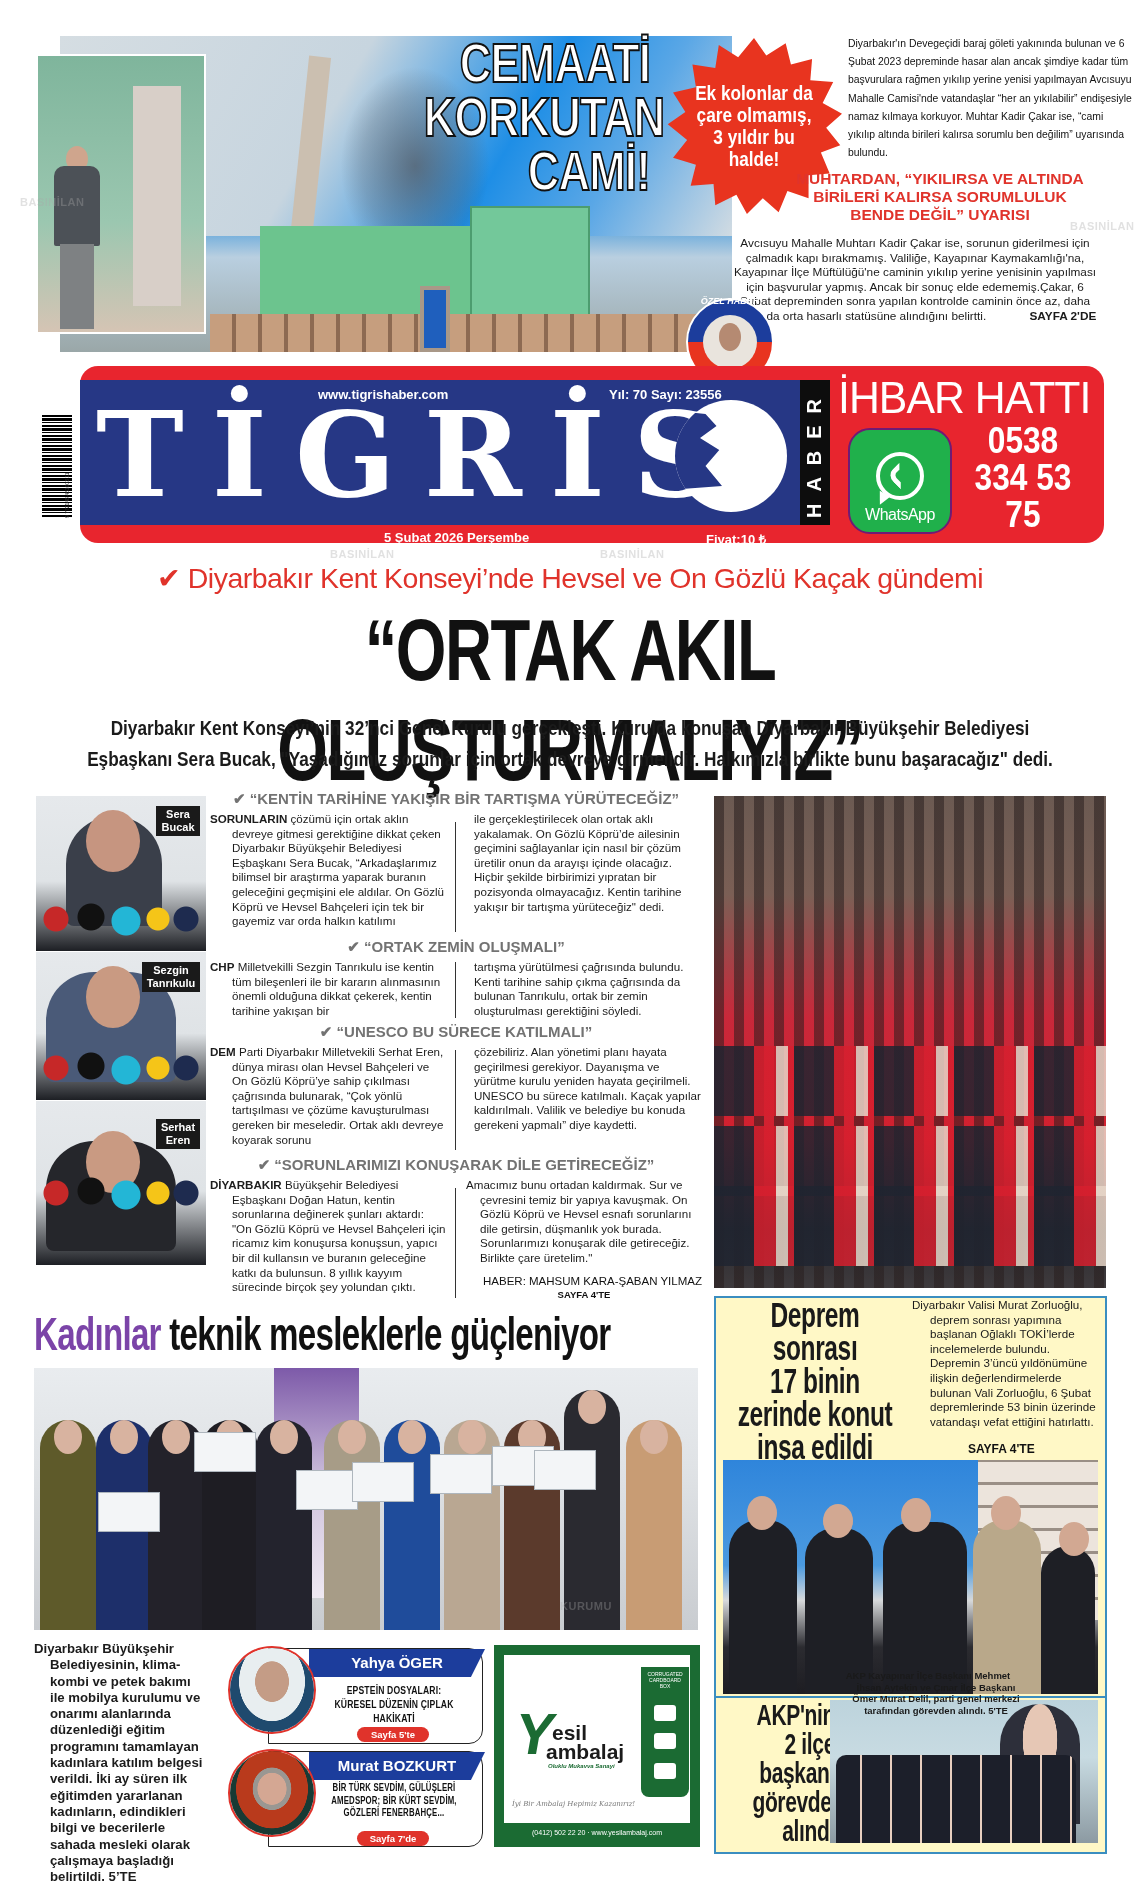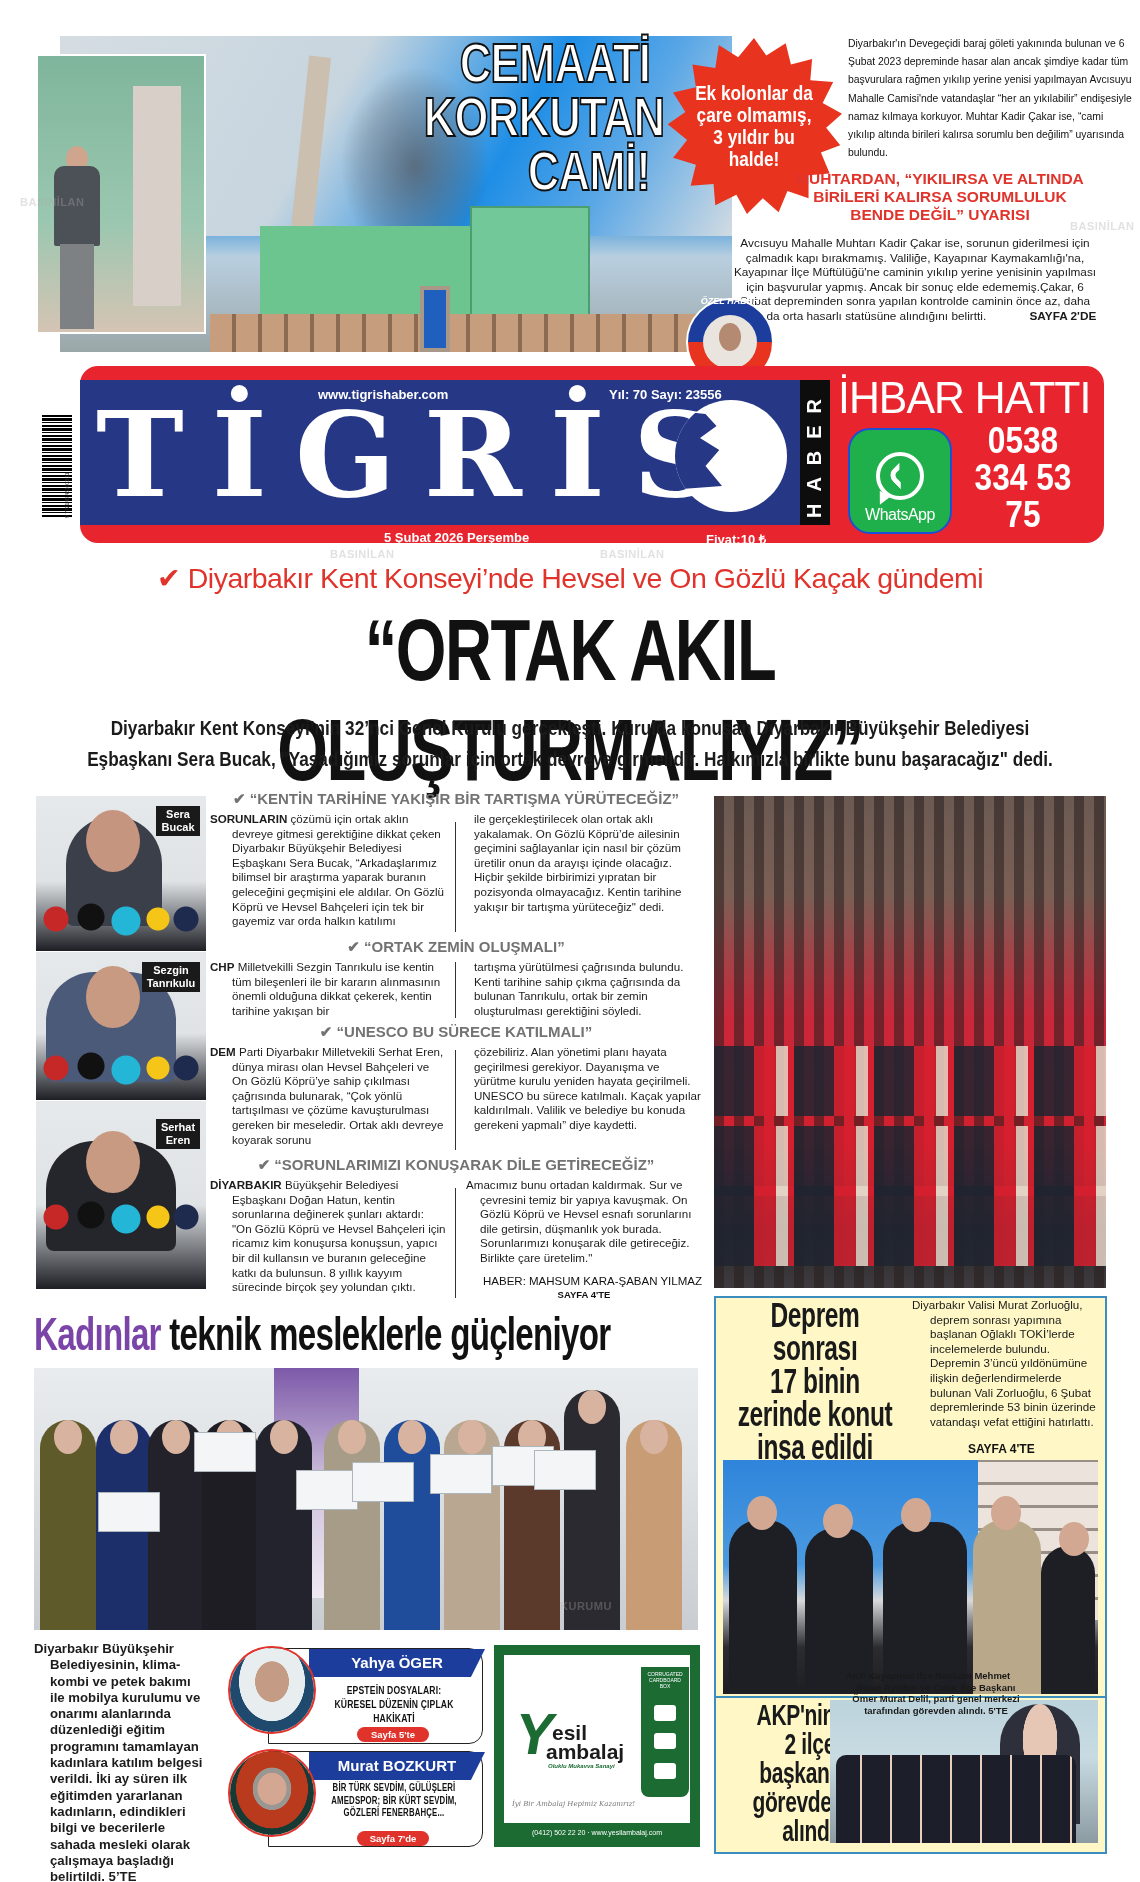--- a/index.html
+++ b/index.html
@@ -62,21 +62,21 @@
   .mast-globe::before { content:""; position:absolute; left:-8px; top:10px; width:55px; height:80px; background:#263785;
     clip-path: polygon(0 0, 70% 5%, 90% 20%, 60% 35%, 95% 50%, 70% 70%, 100% 95%, 0 100%); }
   .mast-url { left: 318px; top: 387px; color:#fff; font-weight:700; font-size: 13px; }
   .mast-issue { left: 609px; top: 387px; color:#fff; font-weight:700; font-size: 13px; }
   .mast-date { left: 384px; top: 530px; color:#fff; font-weight:700; font-size: 13px; }
   .mast-price { left: 706px; top: 530px; color:#fff; font-weight:700; font-size: 13px; }
   .mast-haber { left: 800px; top: 380px; width: 30px; height: 145px; background: #0d0d0d; color:#fff;
     display:flex; flex-direction:column; align-items:center; justify-content:center; }
   .mast-haber .col { transform: rotate(-90deg); white-space: nowrap; font-weight:900; font-size:20px; letter-spacing: 12px; }
   .ihbar-title { left: 838px; top: 372px; color:#fff; font-size: 45px; line-height: 52px; font-weight: 400; letter-spacing: -1px; transform: scaleX(0.95); transform-origin:left top;}
-  .wa-box { left: 848px; top: 428px; width: 104px; height: 106px; border-radius: 22px; background: #20b04b; border: 2px solid #1d4ed8;
+  .wa-box { left: 848px; top: 428px; width: 104px; height: 106px; border-radius: 22px; background: #20b04b; border: 2px solid #701a75;
     display:flex; flex-direction:column; align-items:center; justify-content:flex-end; padding-bottom: 8px; }
   .wa-icon { width: 48px; height: 48px; border-radius: 50%; border: 4px solid #fff; position:relative; margin-bottom: 6px; }
   .wa-icon::after { content:""; position:absolute; left:-4px; bottom:-9px; width:0; height:0; border-left:7px solid transparent; border-right:5px solid transparent; border-top:12px solid #fff; transform: rotate(30deg); }
   .wa-icon .handset { position:absolute; left:11px; top:10px; width:18px; height:20px; border:5px solid #fff; border-color:#fff transparent transparent #fff; border-radius: 50% 0 0 0; transform: rotate(-45deg); }
   .wa-label { color:#fff; font-size: 16px; letter-spacing: -0.5px; }
   .ihbar-number { left: 958px; top: 422px; width: 130px; text-align:center; color:#fff; font-size: 36px; line-height: 37px; font-weight: 700; transform: scaleX(0.88); }
 
   .barcode { left: 42px; top: 415px; width: 30px; height: 103px;
     background: repeating-linear-gradient(180deg, #000 0 2px, #fff 2px 3px, #000 3px 6px, #fff 6px 7px, #000 7px 8px, #fff 8px 10px); }
   .barcode-num { left: 64px; top: 415px; width: 8px; height: 103px; font-size: 5px; writing-mode: vertical-rl; transform: rotate(180deg); color:#333; }
@@ -257,21 +257,21 @@
     <div class="mics"></div>
   <div class="name-tag" style="width:44px;">Sera Bucak</div>
 </div>
 <div class="abs portrait" style="top:952px;height:148px;">
   <div class="bg"></div>
     <div class="person" style="background:#4a5a78;width:130px;left:10px;"></div>
     <div class="head"></div>
     <div class="mics"></div>
   <div class="name-tag" style="width:58px;">Sezgin Tanrıkulu</div>
 </div>
-<div class="abs portrait" style="top:1101px;height:188px;">
+<div class="abs portrait" style="top:1101px;height:164px;">
   <div class="bg"></div>
     <div class="person" style="background:#25262b;width:130px;left:10px;top:40px;"></div>
     <div class="head" style="top:30px;"></div>
     <div class="mics" style="bottom:40px;"></div>
   <div class="name-tag" style="width:44px;top:18px;">Serhat Eren</div>
 </div>
 
 <div class="abs sec-head" style="left:214px;top:790px;width:484px;">✔ “KENTİN TARİHİNE YAKIŞIR BİR TARTIŞMA YÜRÜTECEĞİZ”</div>
 <div class="abs col-text" style="left:210px;top:812px;width:236px;">
   <p><b>SORUNLARIN</b> <span>çözümü için ortak aklın devreye gitmesi gerektiğine dikkat çeken Diyarbakır Büyükşehir Belediyesi Eşbaşkanı Sera Bucak, “Arkadaşlarımız bilimsel bir araştırma yaparak buranın geleceğini geçmişini ele aldılar. On Gözlü Köprü ve Hevsel Bahçeleri için tek bir gayemiz var orda halkın katılımı</span></p>

